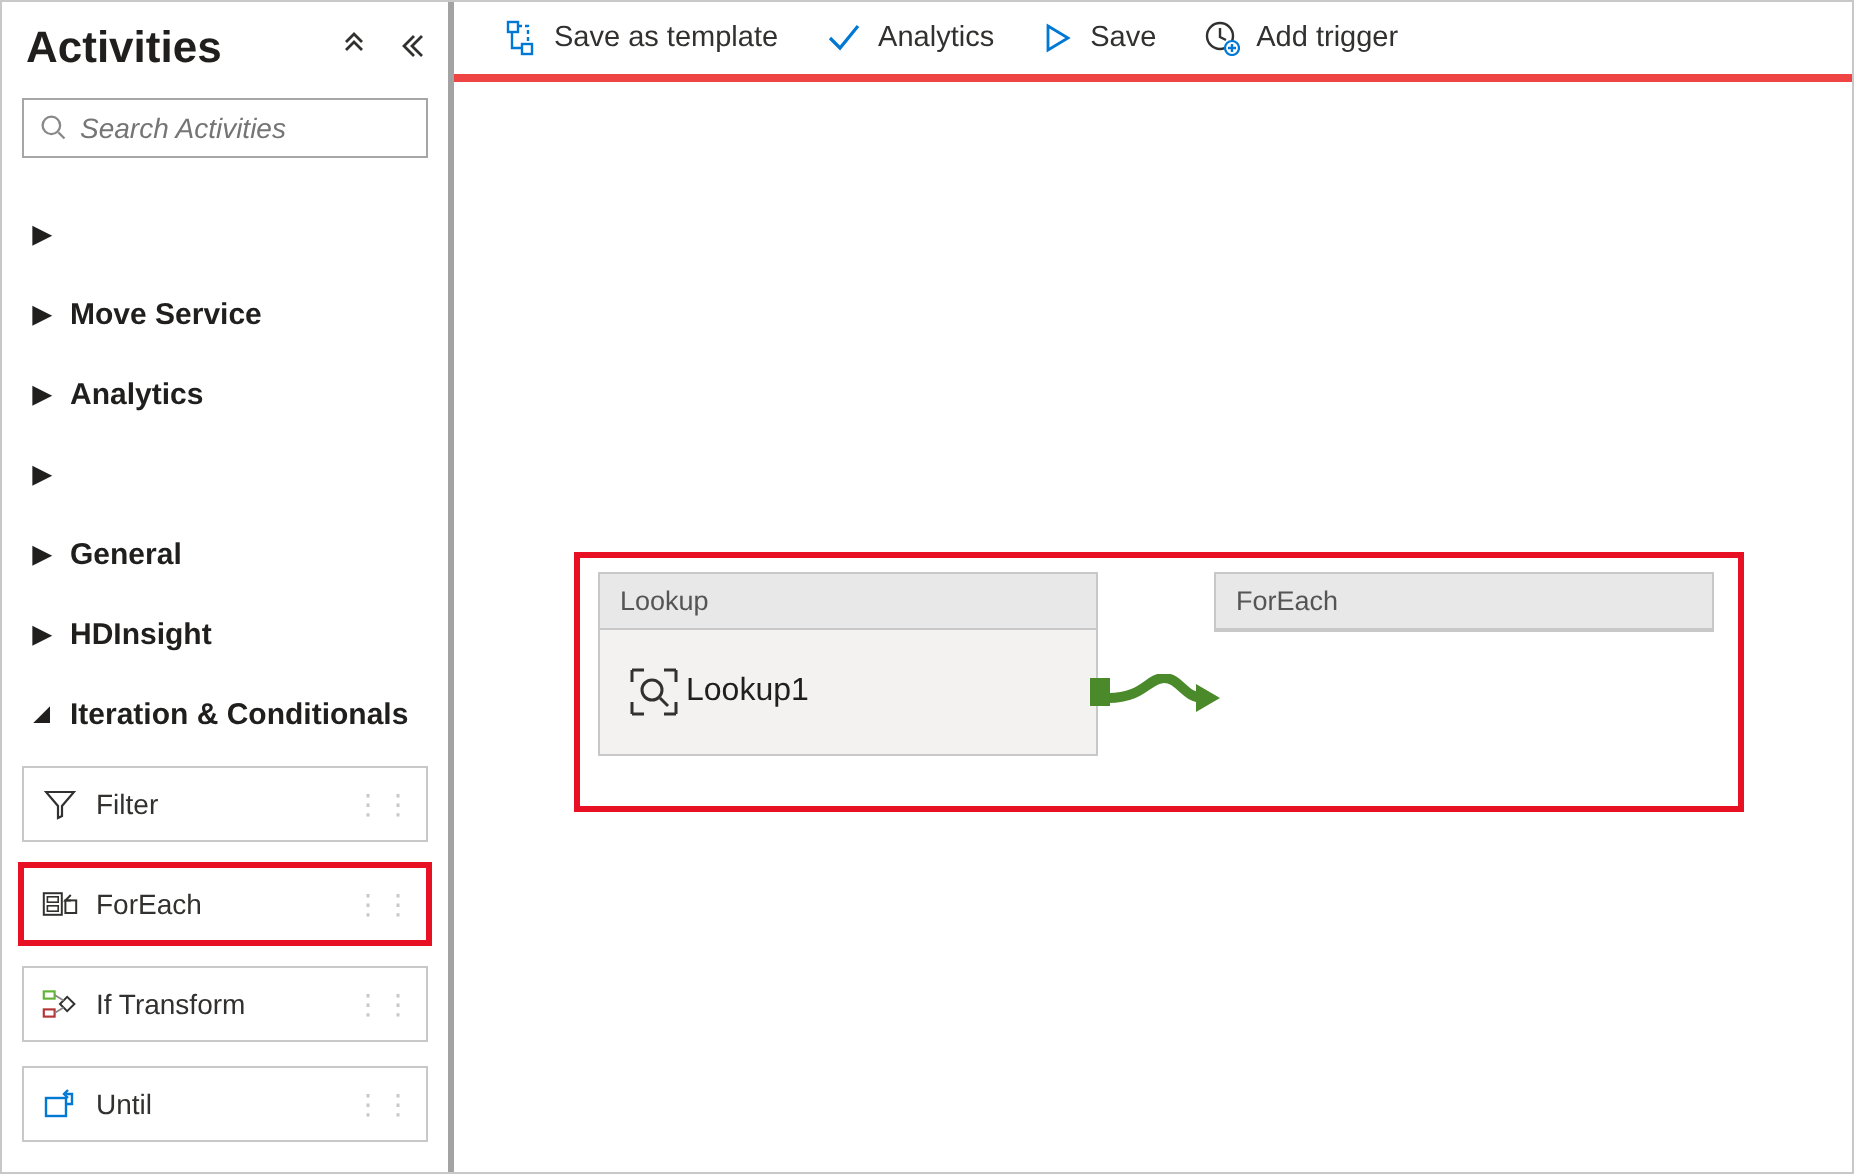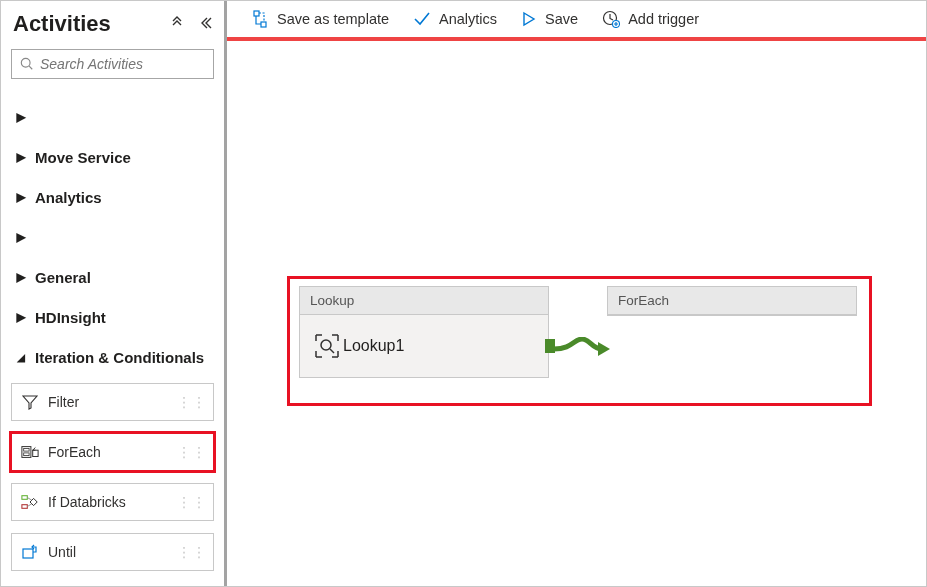--- a/index.html
+++ b/index.html
@@ -264,21 +264,21 @@
   <div class="activity-item">
     <span class="aicon">
       <svg width="18" height="16" viewBox="0 0 20 16">
           <rect x="1" y="1" width="6" height="4" stroke="#64b336" stroke-width="1.2" fill="none"></rect>
           <rect x="1" y="11" width="6" height="4" stroke="#b33636" stroke-width="1.2" fill="none"></rect>
           <path d="M10 8 L14 4 L18 8 L14 12 Z" stroke="#323130" stroke-width="1.1" fill="none"></path>
           <line x1="7" y1="3" x2="12" y2="6" stroke="#888" stroke-width="1"></line>
           <line x1="7" y1="13" x2="12" y2="10" stroke="#888" stroke-width="1"></line>
         </svg>
     </span>
-    <span>If Databricks</span>
+    <span>If Transform</span>
     <span class="drag">⋮⋮</span>
   </div>
 
   <div class="activity-item">
     <span class="aicon">
       <svg width="16" height="16" viewBox="0 0 16 16">
           <rect x="1" y="5" width="10" height="9" stroke="#0078d4" stroke-width="1.2" fill="none"></rect>
           <path d="M11 3 L14 3 L14 8 L11 8" stroke="#0078d4" stroke-width="1.2" fill="none"></path>
           <path d="M12 1 L10 3 L12 5" stroke="#0078d4" stroke-width="1.2" fill="none"></path>
         </svg>

